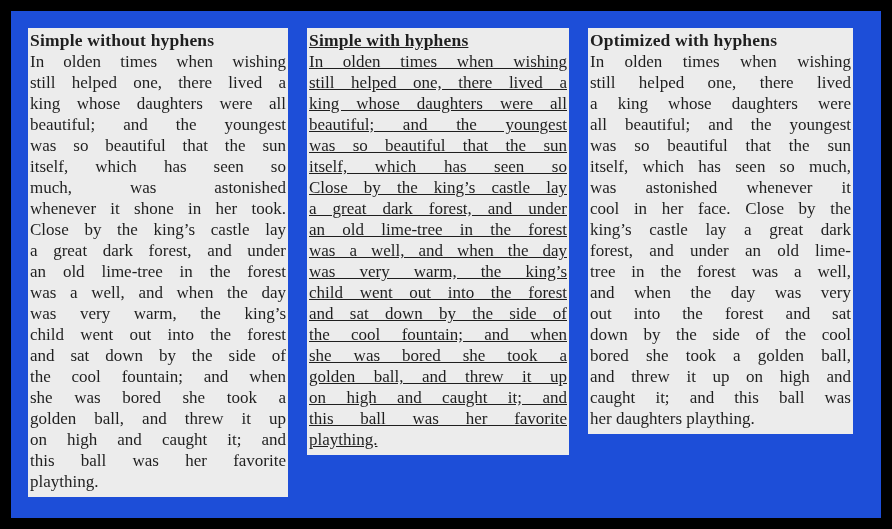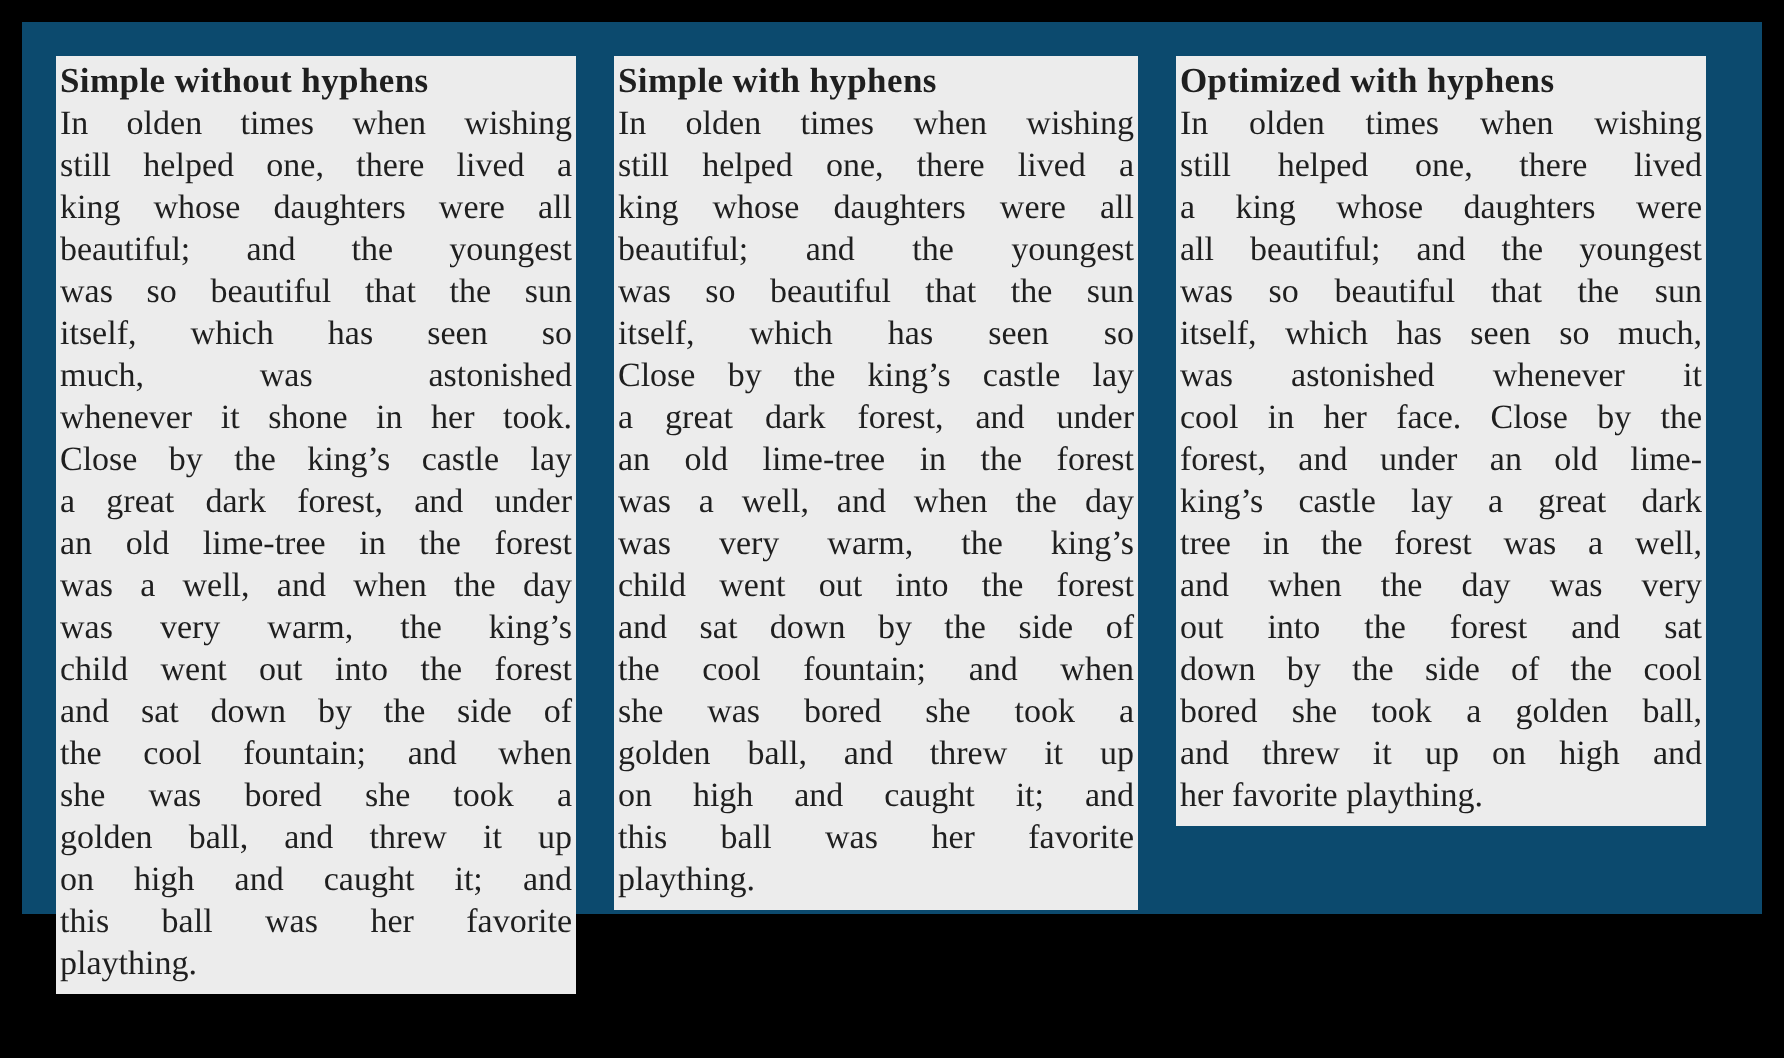--- a/index.html
+++ b/index.html
@@ -8,40 +8,40 @@
     height: 529px;
     background: #000000;
     position: relative;
     overflow: hidden;
   }
   .frame {
     position: absolute;
     left: 11px;
     top: 11px;
     width: 870px;
-    height: 446px;
-    background: #0c4a6e;
+    height: 507px;
+    background: #1d4ed8;
   }
   .columns {
     display: flex;
     align-items: flex-start;
     padding: 17px 0 0 17px;
     gap: 19px;
   }
   .panel {
     background: #ececec;
     color: #1f1f1f;
     font-family: "Liberation Serif", "DejaVu Serif", serif;
     font-size: 17px;
     line-height: 21px;
     padding: 2px 2px 5px 2px;
     box-sizing: content-box;
   }
   .panel.c0 { width: 256px; }
-  .panel.c1 { width: 258px; }
+  .panel.c1 { width: 258px; text-decoration: underline; }
   .panel.c2 { width: 261px; }
   .heading {
     margin: 0;
     font-size: 17.5px;
     font-weight: 700;
     line-height: 21px;
     letter-spacing: 0.2px;
   }
   .line {
     text-align: justify;
@@ -115,26 +115,27 @@
       <h2 class="heading">Optimized with hyphens</h2>
       <div class="lines">
           <div class="line">In olden times when wishing</div>
           <div class="line">still helped one, there lived</div>
           <div class="line">a king whose daughters were</div>
           <div class="line">all beautiful; and the youngest</div>
           <div class="line">was so beautiful that the sun</div>
           <div class="line">itself, which has seen so much,</div>
           <div class="line">was astonished whenever it</div>
           <div class="line">cool in her face. Close by the</div>
+          <div class="line">king’s castle lay a great dark</div>
           <div class="line">forest, and under an old lime-</div>
-          <div class="line">king’s castle lay a great dark</div>
           <div class="line">tree in the forest was a well,</div>
           <div class="line">and when the day was very</div>
           <div class="line">out into the forest and sat</div>
           <div class="line">down by the side of the cool</div>
           <div class="line">bored she took a golden ball,</div>
           <div class="line">and threw it up on high and</div>
-          <div class="line last">her favorite plaything.</div>
+          <div class="line">caught it; and this ball was</div>
+          <div class="line last">her daughters plaything.</div>
         </div>
     </section>
 
   </div>
 </div>
 
 </body></html>

